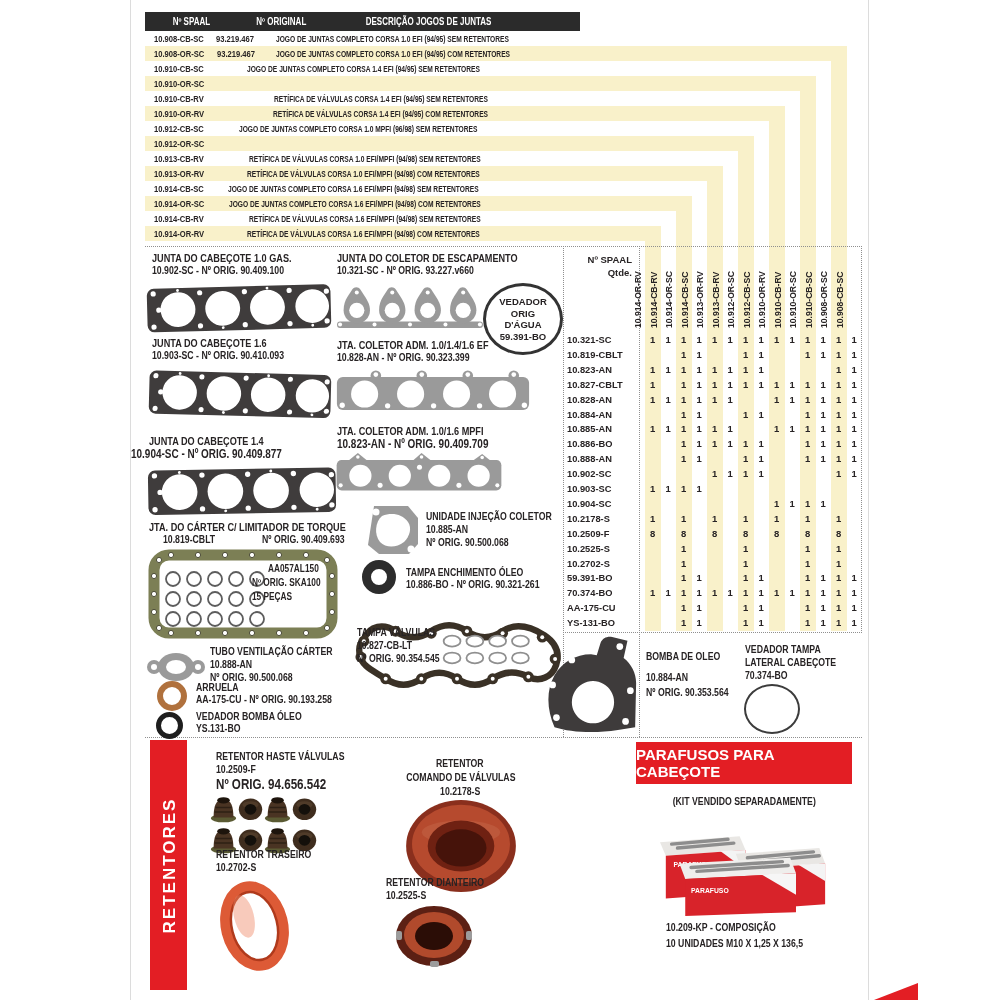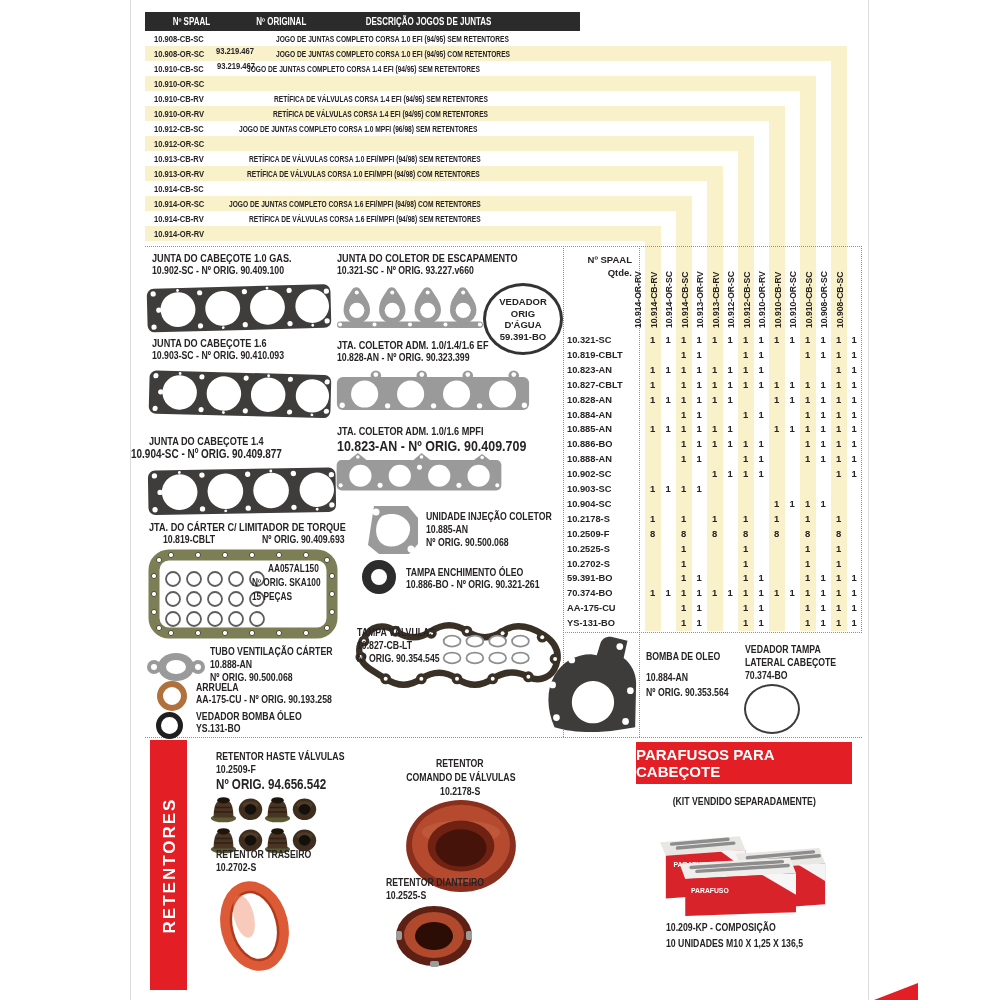--- a/index.html
+++ b/index.html
@@ -13,21 +13,21 @@
   .thead{position:absolute;left:145px;top:12px;width:435px;height:19px;background:#2b2b2b;
          color:#fff;display:flex;align-items:center;font-size:10px;font-weight:700;}
   .thead .c1{width:92px;text-align:center;}
   .thead .c2{width:88px;text-align:center;}
   .thead .c3{flex:1;text-align:center;padding-right:48px;}
   .cndh{display:inline-block;transform:scaleX(0.8);transform-origin:center;white-space:nowrap;}
   #tbody{position:absolute;left:145px;top:31px;width:435px;}
   .trow{display:flex;height:15px;line-height:15.3px;font-size:9.5px;font-weight:700;}
   .trow.hl{background:#f9f1ca;}
   .trow .c1{width:92px;padding-left:9px;box-sizing:border-box;}
-  .trow .c2{width:88px;margin-top:12px;}
+  .trow .c2{width:88px;}
   .trow .c3{flex:1;padding-left:12px;box-sizing:border-box;text-decoration:underline;}
   .cnd{display:inline-block;transform:scaleX(0.7);transform-origin:left center;white-space:nowrap;}
   .cnd2{display:inline-block;transform:scaleX(0.8);transform-origin:left center;white-space:nowrap;}
   
   .collabel{position:absolute;width:78px;height:15px;line-height:15px;font-size:8.6px;font-weight:700;
             transform:rotate(-90deg);transform-origin:left bottom;white-space:nowrap;}
   .mlabel{position:absolute;left:567px;width:70px;height:14.9px;line-height:14.9px;
           font-size:9.3px;font-weight:700;white-space:nowrap;}
   .mcell{position:absolute;width:15.5px;height:14.9px;line-height:14.9px;text-align:center;
          font-size:9.5px;font-weight:700;}
@@ -138,34 +138,36 @@
         <span class="c3"><span class="cnd">RETÍFICA DE VÁLVULAS CORSA 1.0 EFI/MPFI (94/98) SEM RETENTORES</span></span>
       </div>
       <div class="trow hl">
         <span class="c1"><span class="cnd2">10.913-OR-RV</span></span>
         <span class="c2"><span class="cnd2"></span></span>
         <span class="c3"><span class="cnd">RETÍFICA DE VÁLVULAS CORSA 1.0 EFI/MPFI (94/98) COM RETENTORES</span></span>
       </div>
       <div class="trow">
         <span class="c1"><span class="cnd2">10.914-CB-SC</span></span>
         <span class="c2"><span class="cnd2"></span></span>
+        <span class="c3"><span class="cnd">JOGO DE JUNTAS COMPLETO CORSA 1.6 EFI/MPFI (94/98) SEM RETENTORES</span></span>
       </div>
       <div class="trow hl">
         <span class="c1"><span class="cnd2">10.914-OR-SC</span></span>
         <span class="c2"><span class="cnd2"></span></span>
         <span class="c3"><span class="cnd">JOGO DE JUNTAS COMPLETO CORSA 1.6 EFI/MPFI (94/98) COM RETENTORES</span></span>
       </div>
       <div class="trow">
         <span class="c1"><span class="cnd2">10.914-CB-RV</span></span>
         <span class="c2"><span class="cnd2"></span></span>
         <span class="c3"><span class="cnd">RETÍFICA DE VÁLVULAS CORSA 1.6 EFI/MPFI (94/98) SEM RETENTORES</span></span>
       </div>
       <div class="trow hl">
         <span class="c1"><span class="cnd2">10.914-OR-RV</span></span>
         <span class="c2"><span class="cnd2"></span></span>
+        <span class="c3"><span class="cnd">RETÍFICA DE VÁLVULAS CORSA 1.6 EFI/MPFI (94/98) COM RETENTORES</span></span>
       </div>
     </div>
 
   <div class="corner">
     <div>Nº SPAAL</div>
     <div>Qtde.</div>
   </div>
   <div id="matrix">
       <div class="collabel" style="left: 646px; top: 313px;">10.914-OR-RV</div>
       <div class="collabel" style="left: 661.5px; top: 313px;">10.914-CB-RV</div>
@@ -589,21 +591,21 @@
         <circle cx="11" cy="70" r="4.5"></circle>
           <circle cx="88" cy="71" r="4.5"></circle>
           <circle cx="166" cy="71" r="4.5"></circle>
           <circle cx="244" cy="71" r="4.5"></circle>
           <circle cx="320" cy="70" r="4.5"></circle>
       </g>
     </svg>
   </div>
 
   <div class="txt" style="left:337px;top:425px;font-size:11px"><span class="sx">JTA. COLETOR ADM. 1.0/1.6 MPFI</span></div>
-  <div class="txt" style="left:337px;top:437px;font-size:15px"><span class="sx">10.823-AN - Nº ORIG. 90.409.709</span></div>
+  <div class="txt" style="left:337px;top:437px;font-size:12px"><span class="sx">10.823-AN - Nº ORIG. 90.409.709</span></div>
   <div class="img" style="left:335px;top:451px;width:168px;height:48px">
     <svg viewBox="0 0 330 95" width="100%" height="100%">
       <g fill="#9a9a9a">
         <polygon points="22,22 44,4 66,22"></polygon>
           <polygon points="152,20 170,4 190,20"></polygon>
           <polygon points="268,22 290,6 310,22"></polygon>
         <rect x="2" y="18" width="326" height="60" rx="10"></rect>
       </g>
       <g fill="#fff">
         <circle cx="49" cy="49" r="22"></circle>

